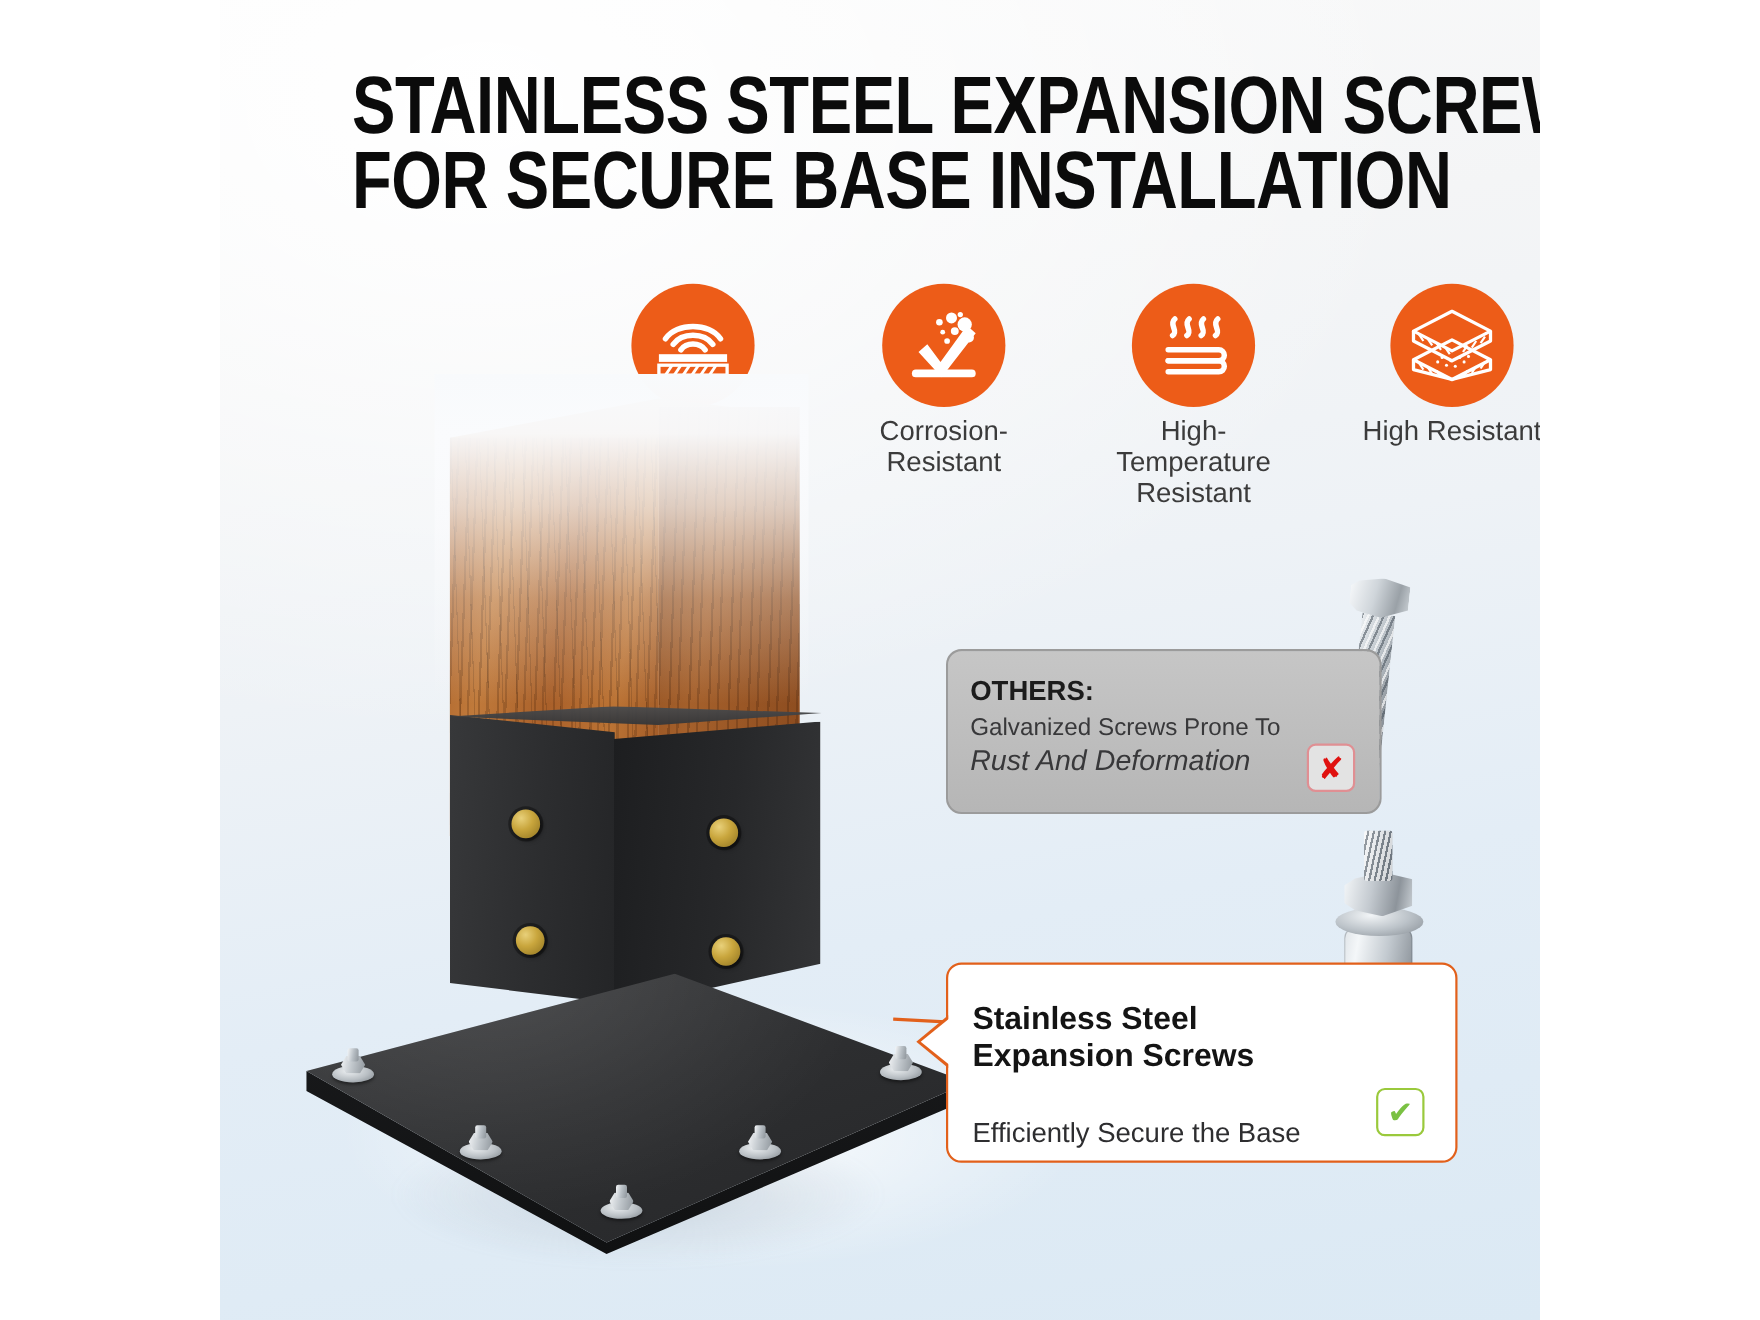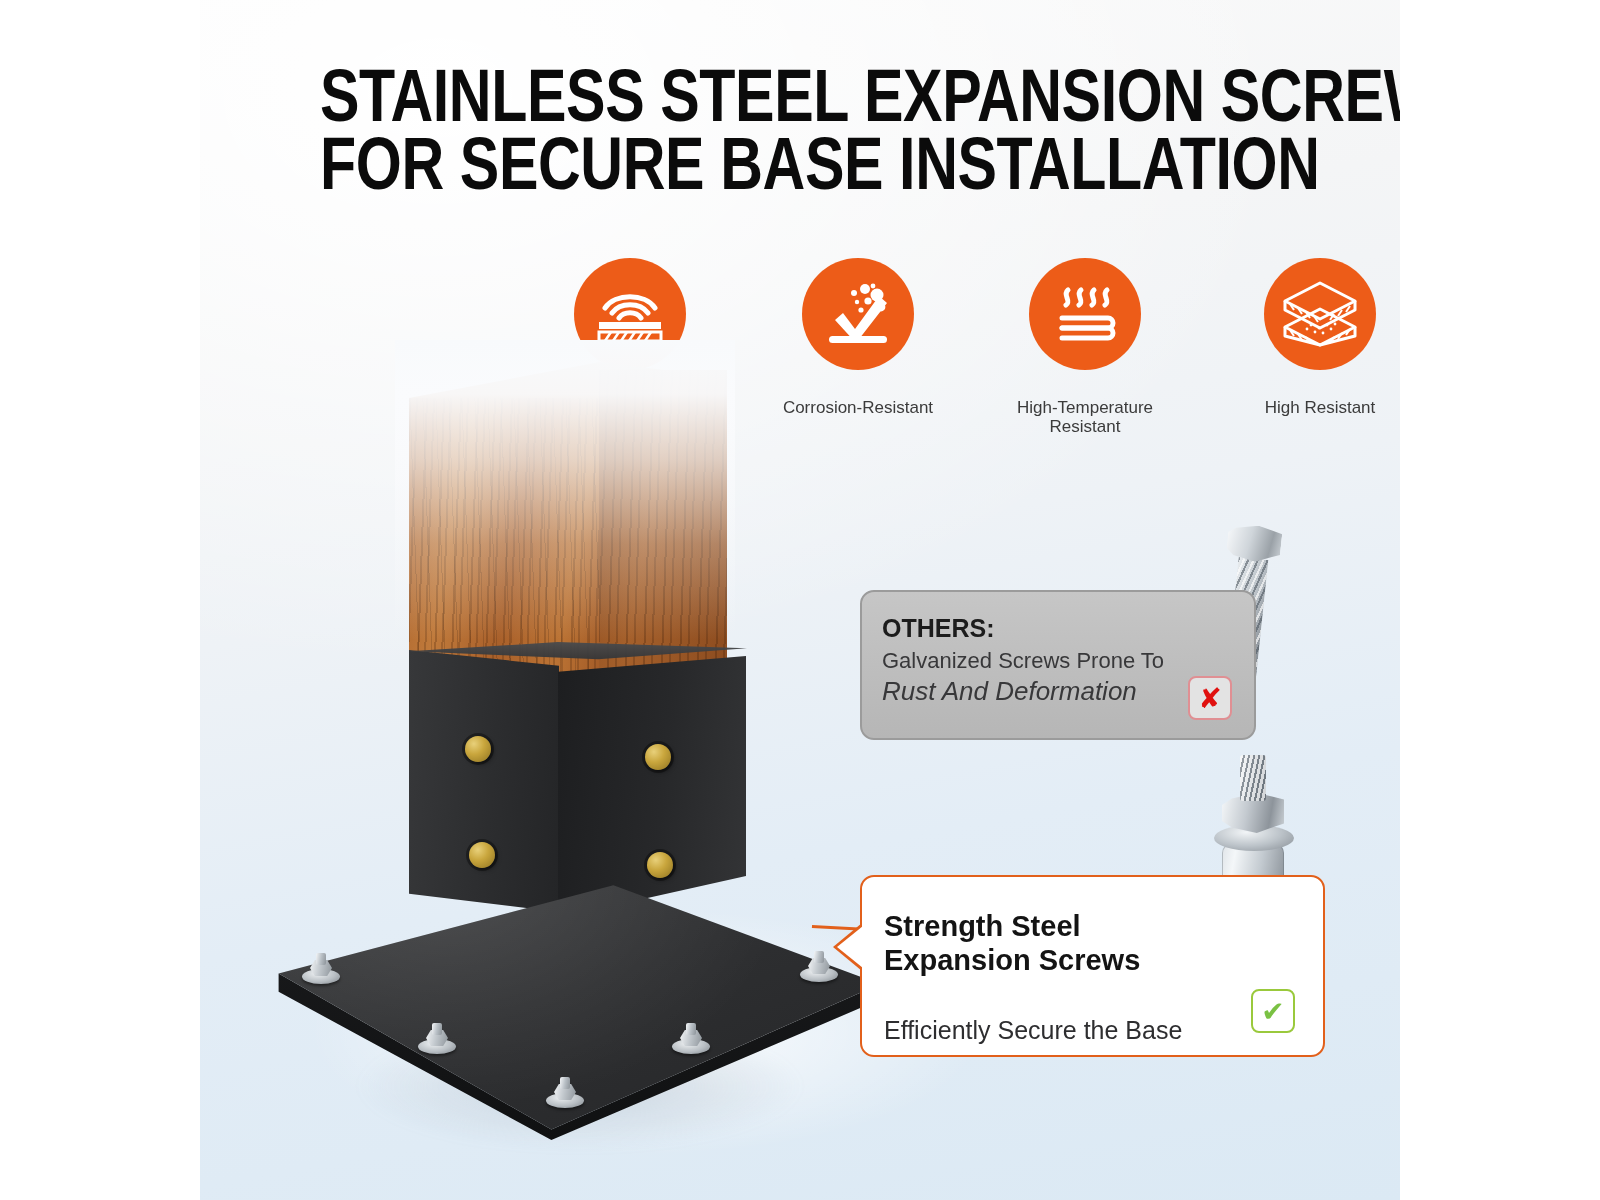--- a/index.html
+++ b/index.html
@@ -21,21 +21,21 @@
 
   
   .headline{position:absolute;left:0;top:62px;width:1200px;text-align:center;
             color:#0b0b0b;font-weight:700;line-height:.92;letter-spacing:-0.5px;}
   .headline div{font-size:74px;transform:scaleX(.80);transform-origin:50% 50%;white-space:nowrap;}
 
   
   .features{position:absolute;left:330px;top:258px;width:900px;height:185px;}
   .feat{position:absolute;width:200px;text-align:center;}
   .feat .circ{width:112px;height:112px;border-radius:50%;margin:0 auto;position:relative;}
-  .feat .lbl{margin-top:28px;font-size:17px;color:#3b3b3b;line-height:1.12;white-space:pre-line;}
+  .feat .lbl{margin-top:8px;font-size:25px;color:#3b3b3b;line-height:1.12;white-space:pre-line;}
   .f0{left:0px;}  .f1{left:228px;} .f2{left:455px;} .f3{left:690px;}
   .feat svg{position:absolute;left:50%;top:50%;transform:translate(-50%,-50%);}
 
   
   #product{position:absolute;left:10px;top:340px;width:680px;height:840px;}
 
   
   .postwrap{position:absolute;left:185px;top:0;width:340px;height:420px;}
   .post-front,.post-side,.post-top{position:absolute;}
   .post-front{left:14px;top:58px;width:190px;height:362px;
@@ -338,20 +338,20 @@
       <div class="ab-sleeve"></div>
       <div class="ab-slit"></div>
       <div class="ab-wash"></div>
       <div class="ab-nut"></div>
       <div class="ab-stud"></div>
     </div>
 
     <div class="callout">
       <div class="tail"></div>
       <div class="tail-in"></div>
-      <div class="h1">Strength Steel
+      <div class="h1">Stainless Steel
 Expansion Screws</div>
       <div class="sub">Efficiently Secure the Base</div>
       <div class="badge badge-c" style="position:absolute">✔</div>
     </div>
 
   </div>
 </div>
 
 </body></html>

